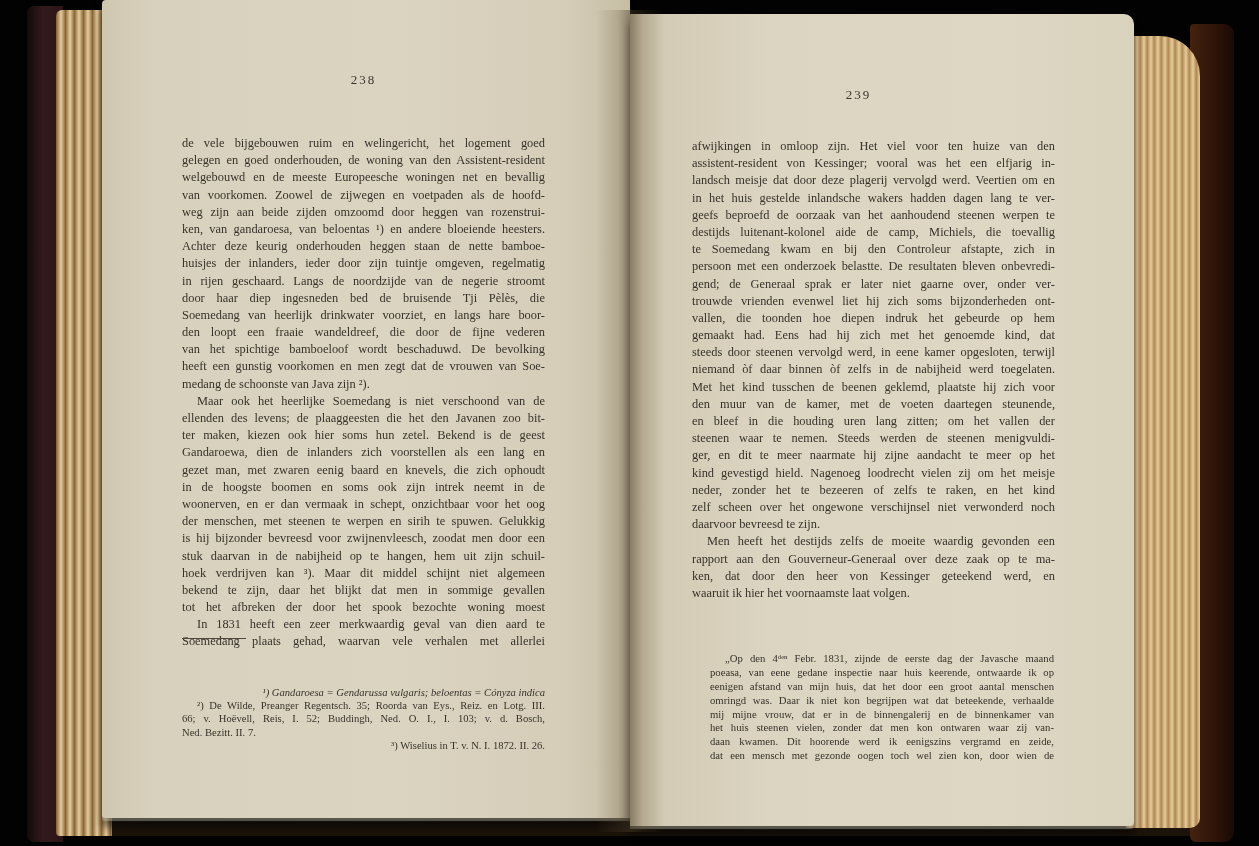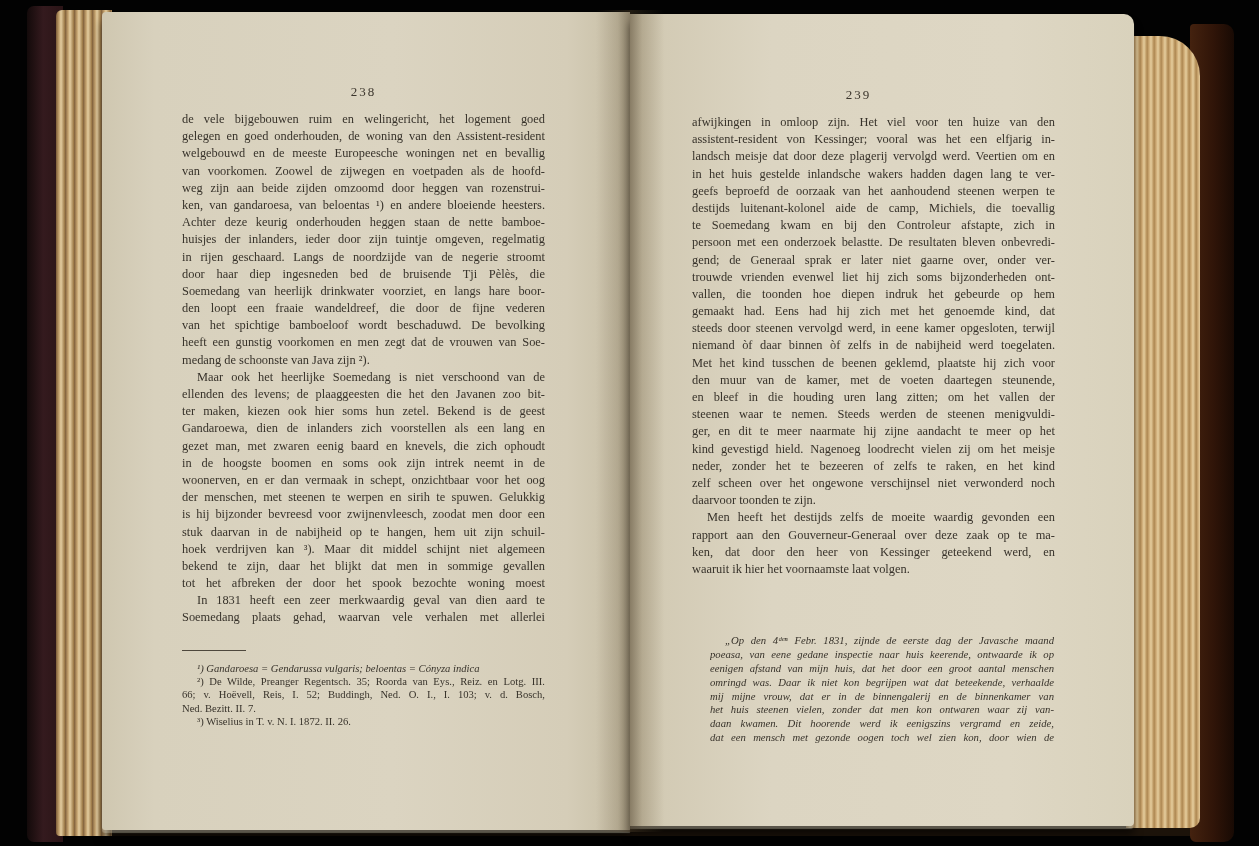--- a/index.html
+++ b/index.html
@@ -11,40 +11,40 @@
               background:linear-gradient(90deg,#130a0a,#341a1e 45%,#2a1416);border-radius:7px 0 0 7px;}
   .edges-left{position:absolute;left:56px;top:10px;width:56px;height:826px;
               background:repeating-linear-gradient(90deg,#7c5c38 0px,#c2a06c 3px,#e3cda0 5px,#96723f 9px);
               border-radius:6px 0 0 4px;}
   .cover-right{position:absolute;left:1190px;top:24px;width:44px;height:818px;
                background:linear-gradient(90deg,#44220f,#2f1408 55%,#180a04);border-radius:4px 10px 10px 6px;}
   .edges-right{position:absolute;left:1126px;top:36px;width:74px;height:792px;
                background:repeating-linear-gradient(90deg,#a9834e 0px,#cda973 2px,#e5cd9d 4px,#b28b54 7px);
                border-radius:2px 40px 10px 0;}
   .page{position:absolute;box-shadow:0 3px 1px rgba(238,231,210,.35),0 9px 8px rgba(0,0,0,.55);}
-  .page-left{left:102px;top:12px;width:528px;height:818px;border-radius:4px 0 0 3px;
+  .page-left{left:102px;top:0;width:528px;height:818px;border-radius:4px 0 0 3px;
              background:linear-gradient(90deg,#cfc7b0 0%,#d8d1bd 10%,#dbd4c1 55%,#d5cdb8 88%,#c6bda4 100%);}
   .page-right{left:630px;top:14px;width:504px;height:812px;border-radius:0 10px 4px 0;
               background:linear-gradient(90deg,#c3b99f 0%,#d3cbb5 7%,#dcd5c2 28%,#ded7c4 75%,#d9d2bc 100%);}
   .gutter-shade{position:absolute;left:596px;top:10px;width:68px;height:822px;z-index:6;pointer-events:none;
                 background:linear-gradient(90deg,rgba(70,56,34,0) 0%,rgba(98,82,56,.22) 32%,rgba(72,58,38,.48) 50%,rgba(98,82,56,.20) 68%,rgba(70,56,34,0) 100%);}
   
   .pagenum{position:absolute;text-align:center;font-size:13px;letter-spacing:2px;color:#3b352c;}
   .pn-left{left:80px;top:72px;width:363px;}
   .pn-right{left:47px;top:73px;width:363px;}
-  .col{position:absolute;color:#37322a;}
+  .col{position:absolute;color:#37322a;margin-top:36px;}
   .col-left-body{left:80px;top:99px;width:363px;}
-  .col-right-body{left:62px;top:100px;width:363px;}
+  .col-right-body{left:62px;top:88px;width:363px;}
   .col-left-fn{left:80px;top:650px;width:363px;}
-  .col-right-quote{left:80px;top:620px;width:344px;font-style:italic;}
+  .col-right-quote{left:80px;top:602px;width:344px;}
   .bl{font-size:12.4px;line-height:17.2px;height:17.2px;overflow:hidden;}
   .fnl{font-size:10.6px;line-height:13.2px;height:13.2px;overflow:hidden;}
   .ql{font-size:10.7px;line-height:13.9px;height:13.9px;overflow:hidden;}
   .jl{text-align:justify;text-align-last:justify;}
-  .ind{text-indent:15px;}
+  .ind{text-indent:15px;text-align:right;}
   .it{font-style:italic;}
   .fn-rule{position:absolute;left:80px;top:638px;width:64px;border-top:1.3px solid #4e483d;}
 </style>
 </head>
 <body>
 
 <div class="scene">
   <div class="under-strip"></div>
   <div class="cover-left"></div>
   <div class="edges-left"></div>
@@ -113,21 +113,21 @@
         <div class="bl jl">steeds door steenen vervolgd werd, in eene kamer opgesloten, terwijl</div>
         <div class="bl jl">niemand òf daar binnen òf zelfs in de nabijheid werd toegelaten.</div>
         <div class="bl jl">Met het kind tusschen de beenen geklemd, plaatste hij zich voor</div>
         <div class="bl jl">den muur van de kamer, met de voeten daartegen steunende,</div>
         <div class="bl jl">en bleef in die houding uren lang zitten; om het vallen der</div>
         <div class="bl jl">steenen waar te nemen. Steeds werden de steenen menigvuldi-</div>
         <div class="bl jl">ger, en dit te meer naarmate hij zijne aandacht te meer op het</div>
         <div class="bl jl">kind gevestigd hield. Nagenoeg loodrecht vielen zij om het meisje</div>
         <div class="bl jl">neder, zonder het te bezeeren of zelfs te raken, en het kind</div>
         <div class="bl jl">zelf scheen over het ongewone verschijnsel niet verwonderd noch</div>
-        <div class="bl">daarvoor toonden te zijn.</div>
+        <div class="bl">daarvoor bevreesd te zijn.</div>
         <div class="bl jl ind">Men heeft het destijds zelfs de moeite waardig gevonden een</div>
         <div class="bl jl">rapport aan den Gouverneur-Generaal over deze zaak op te ma-</div>
         <div class="bl jl">ken, dat door den heer von Kessinger geteekend werd, en</div>
         <div class="bl">waaruit ik hier het voornaamste laat volgen.</div>
       </div>
     <div class="col col-right-quote">
         <div class="ql jl ind">„Op den 4ᵈᵉⁿ Febr. 1831, zijnde de eerste dag der Javasche maand</div>
         <div class="ql jl">poeasa, van eene gedane inspectie naar huis keerende, ontwaarde ik op</div>
         <div class="ql jl">eenigen afstand van mijn huis, dat het door een groot aantal menschen</div>
         <div class="ql jl">omringd was. Daar ik niet kon begrijpen wat dat beteekende, verhaalde</div>

